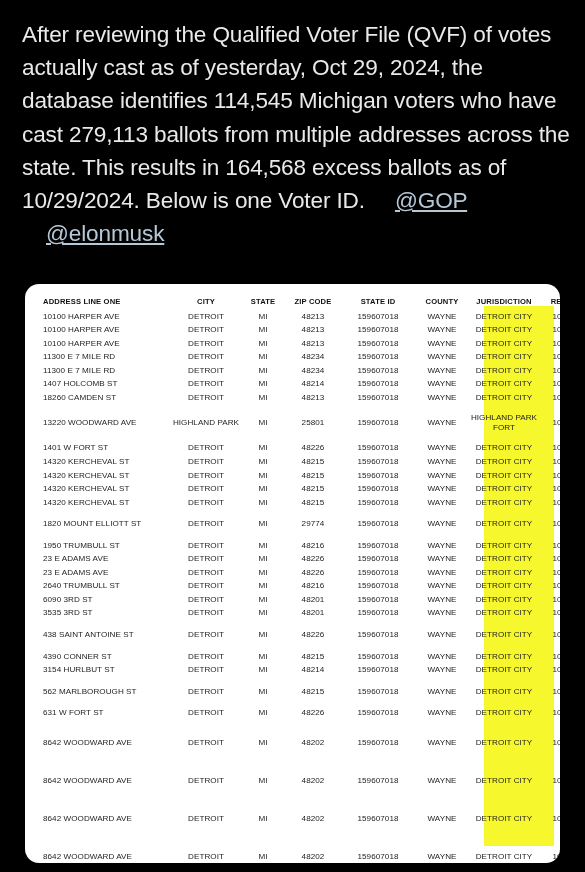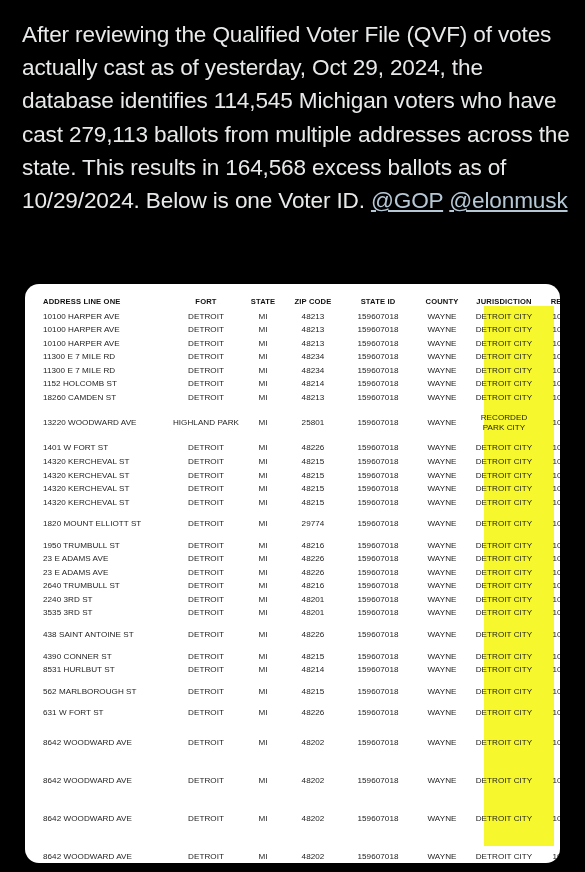--- a/index.html
+++ b/index.html
@@ -22,20 +22,21 @@
     line-height: 33.2px;
     letter-spacing: -0.15px;
     padding: 18px 10px 0 22px;
     box-sizing: border-box;
     width: 585px;
   }
   #post-text .mention {
     color: #b6c7d6;
     text-decoration: underline;
     text-underline-offset: 2px;
+    margin-left: 24px;
   }
 
   
   #table-card {
     position: absolute;
     left: 25px;
     top: 284px;
     width: 535px;
     height: 579px;
     background: #ffffff;
@@ -125,21 +126,21 @@
           <col class="c-state">
           <col class="c-zip">
         <col class="c-voter">
           <col class="c-county">
           <col class="c-juris">
           <col class="c-vote">
       </colgroup>
       <thead>
         <tr>
           <th class="t-address">ADDRESS LINE ONE</th>
-          <th class="t-city">FORT</th>
+          <th class="t-city">CITY</th>
           <th class="t-state">STATE</th>
           <th class="t-zip">ZIP CODE</th>
           <th class="t-voter">STATE ID</th>
           <th class="t-county">COUNTY</th>
           <th class="t-juris">JURISDICTION</th>
           <th class="t-vote">
             <br>
             <span>RECORDED</span>
           </th>
         </tr>
@@ -189,21 +190,21 @@
             <td class="t-address">11300 E 7 MILE RD</td>
             <td class="t-city">DETROIT</td>
             <td class="t-state">MI</td>
             <td class="t-zip">48234</td>
             <td class="t-voter">159607018</td>
             <td class="t-county">WAYNE</td>
             <td class="t-juris">DETROIT CITY</td>
             <td class="t-vote">10/25/2024</td>
           </tr>
           <tr>
-            <td class="t-address">1152 HOLCOMB ST</td>
+            <td class="t-address">1407 HOLCOMB ST</td>
             <td class="t-city">DETROIT</td>
             <td class="t-state">MI</td>
             <td class="t-zip">48214</td>
             <td class="t-voter">159607018</td>
             <td class="t-county">WAYNE</td>
             <td class="t-juris">DETROIT CITY</td>
             <td class="t-vote">10/25/2024</td>
           </tr>
           <tr>
             <td class="t-address">18260 CAMDEN ST</td>
@@ -215,21 +216,21 @@
             <td class="t-juris">DETROIT CITY</td>
             <td class="t-vote">10/25/2024</td>
           </tr>
           <tr class="gap-before tall">
             <td class="t-address">13220 WOODWARD AVE</td>
             <td class="t-city wrap">HIGHLAND PARK</td>
             <td class="t-state">MI</td>
             <td class="t-zip">25801</td>
             <td class="t-voter">159607018</td>
             <td class="t-county">WAYNE</td>
-            <td class="t-juris wrap">RECORDED PARK CITY</td>
+            <td class="t-juris wrap">HIGHLAND PARK FORT</td>
             <td class="t-vote">10/25/2024</td>
           </tr>
           <tr class="gap-before">
             <td class="t-address">1401 W FORT ST</td>
             <td class="t-city">DETROIT</td>
             <td class="t-state">MI</td>
             <td class="t-zip">48226</td>
             <td class="t-voter">159607018</td>
             <td class="t-county">WAYNE</td>
             <td class="t-juris">DETROIT CITY</td>
@@ -319,21 +320,21 @@
             <td class="t-address">2640 TRUMBULL ST</td>
             <td class="t-city">DETROIT</td>
             <td class="t-state">MI</td>
             <td class="t-zip">48216</td>
             <td class="t-voter">159607018</td>
             <td class="t-county">WAYNE</td>
             <td class="t-juris">DETROIT CITY</td>
             <td class="t-vote">10/25/2024</td>
           </tr>
           <tr>
-            <td class="t-address">2240 3RD ST</td>
+            <td class="t-address">6090 3RD ST</td>
             <td class="t-city">DETROIT</td>
             <td class="t-state">MI</td>
             <td class="t-zip">48201</td>
             <td class="t-voter">159607018</td>
             <td class="t-county">WAYNE</td>
             <td class="t-juris">DETROIT CITY</td>
             <td class="t-vote">10/25/2024</td>
           </tr>
           <tr>
             <td class="t-address">3535 3RD ST</td>
@@ -359,21 +360,21 @@
             <td class="t-address">4390 CONNER ST</td>
             <td class="t-city">DETROIT</td>
             <td class="t-state">MI</td>
             <td class="t-zip">48215</td>
             <td class="t-voter">159607018</td>
             <td class="t-county">WAYNE</td>
             <td class="t-juris">DETROIT CITY</td>
             <td class="t-vote">10/25/2024</td>
           </tr>
           <tr>
-            <td class="t-address">8531 HURLBUT ST</td>
+            <td class="t-address">3154 HURLBUT ST</td>
             <td class="t-city">DETROIT</td>
             <td class="t-state">MI</td>
             <td class="t-zip">48214</td>
             <td class="t-voter">159607018</td>
             <td class="t-county">WAYNE</td>
             <td class="t-juris">DETROIT CITY</td>
             <td class="t-vote">10/25/2024</td>
           </tr>
           <tr class="gap-before">
             <td class="t-address">562 MARLBOROUGH ST</td>

